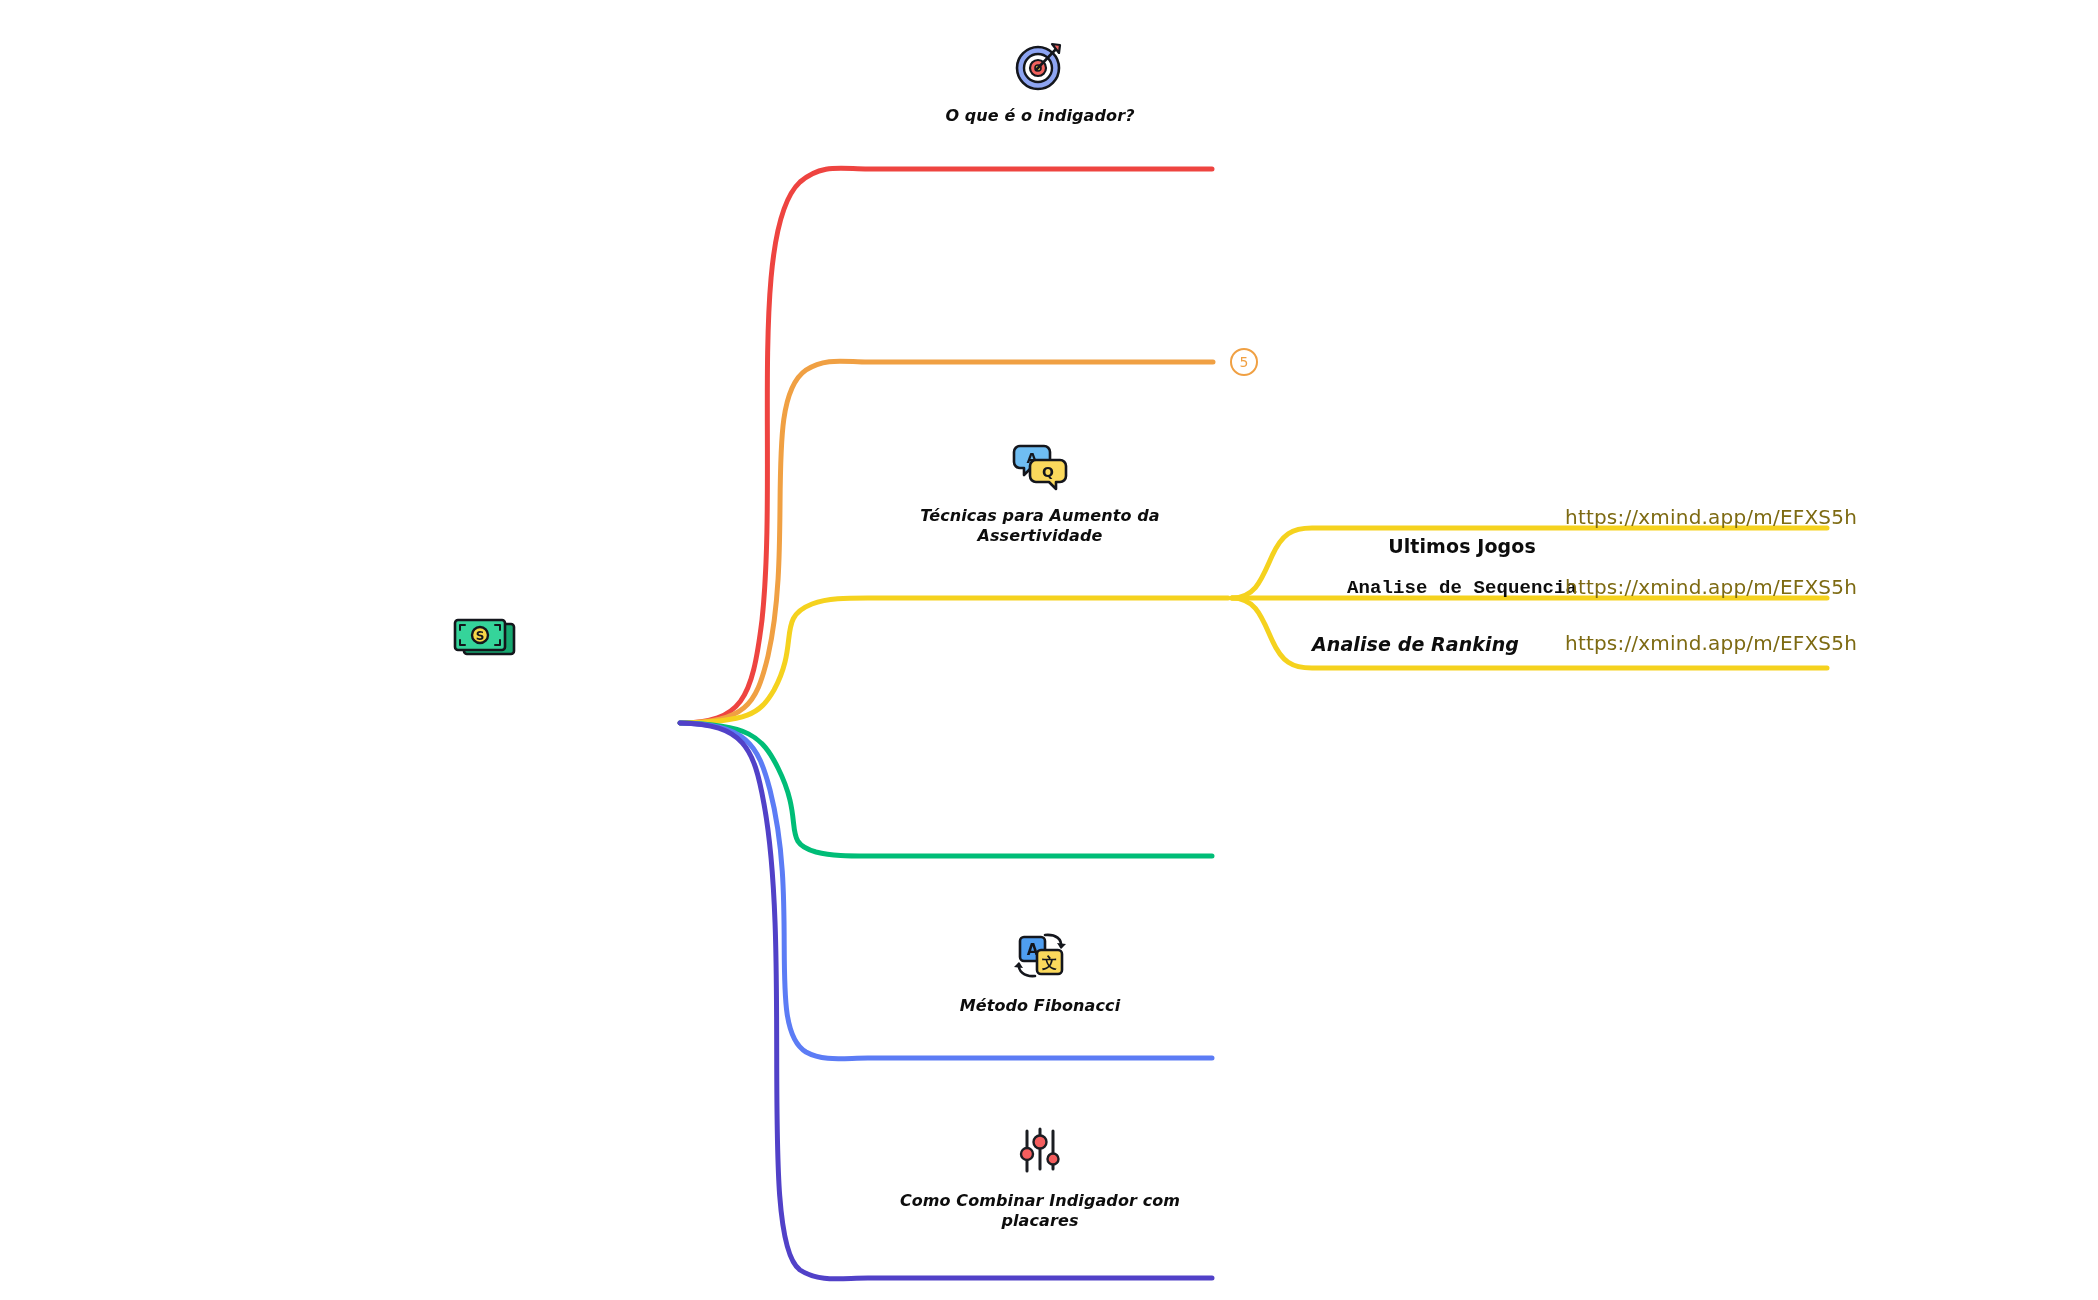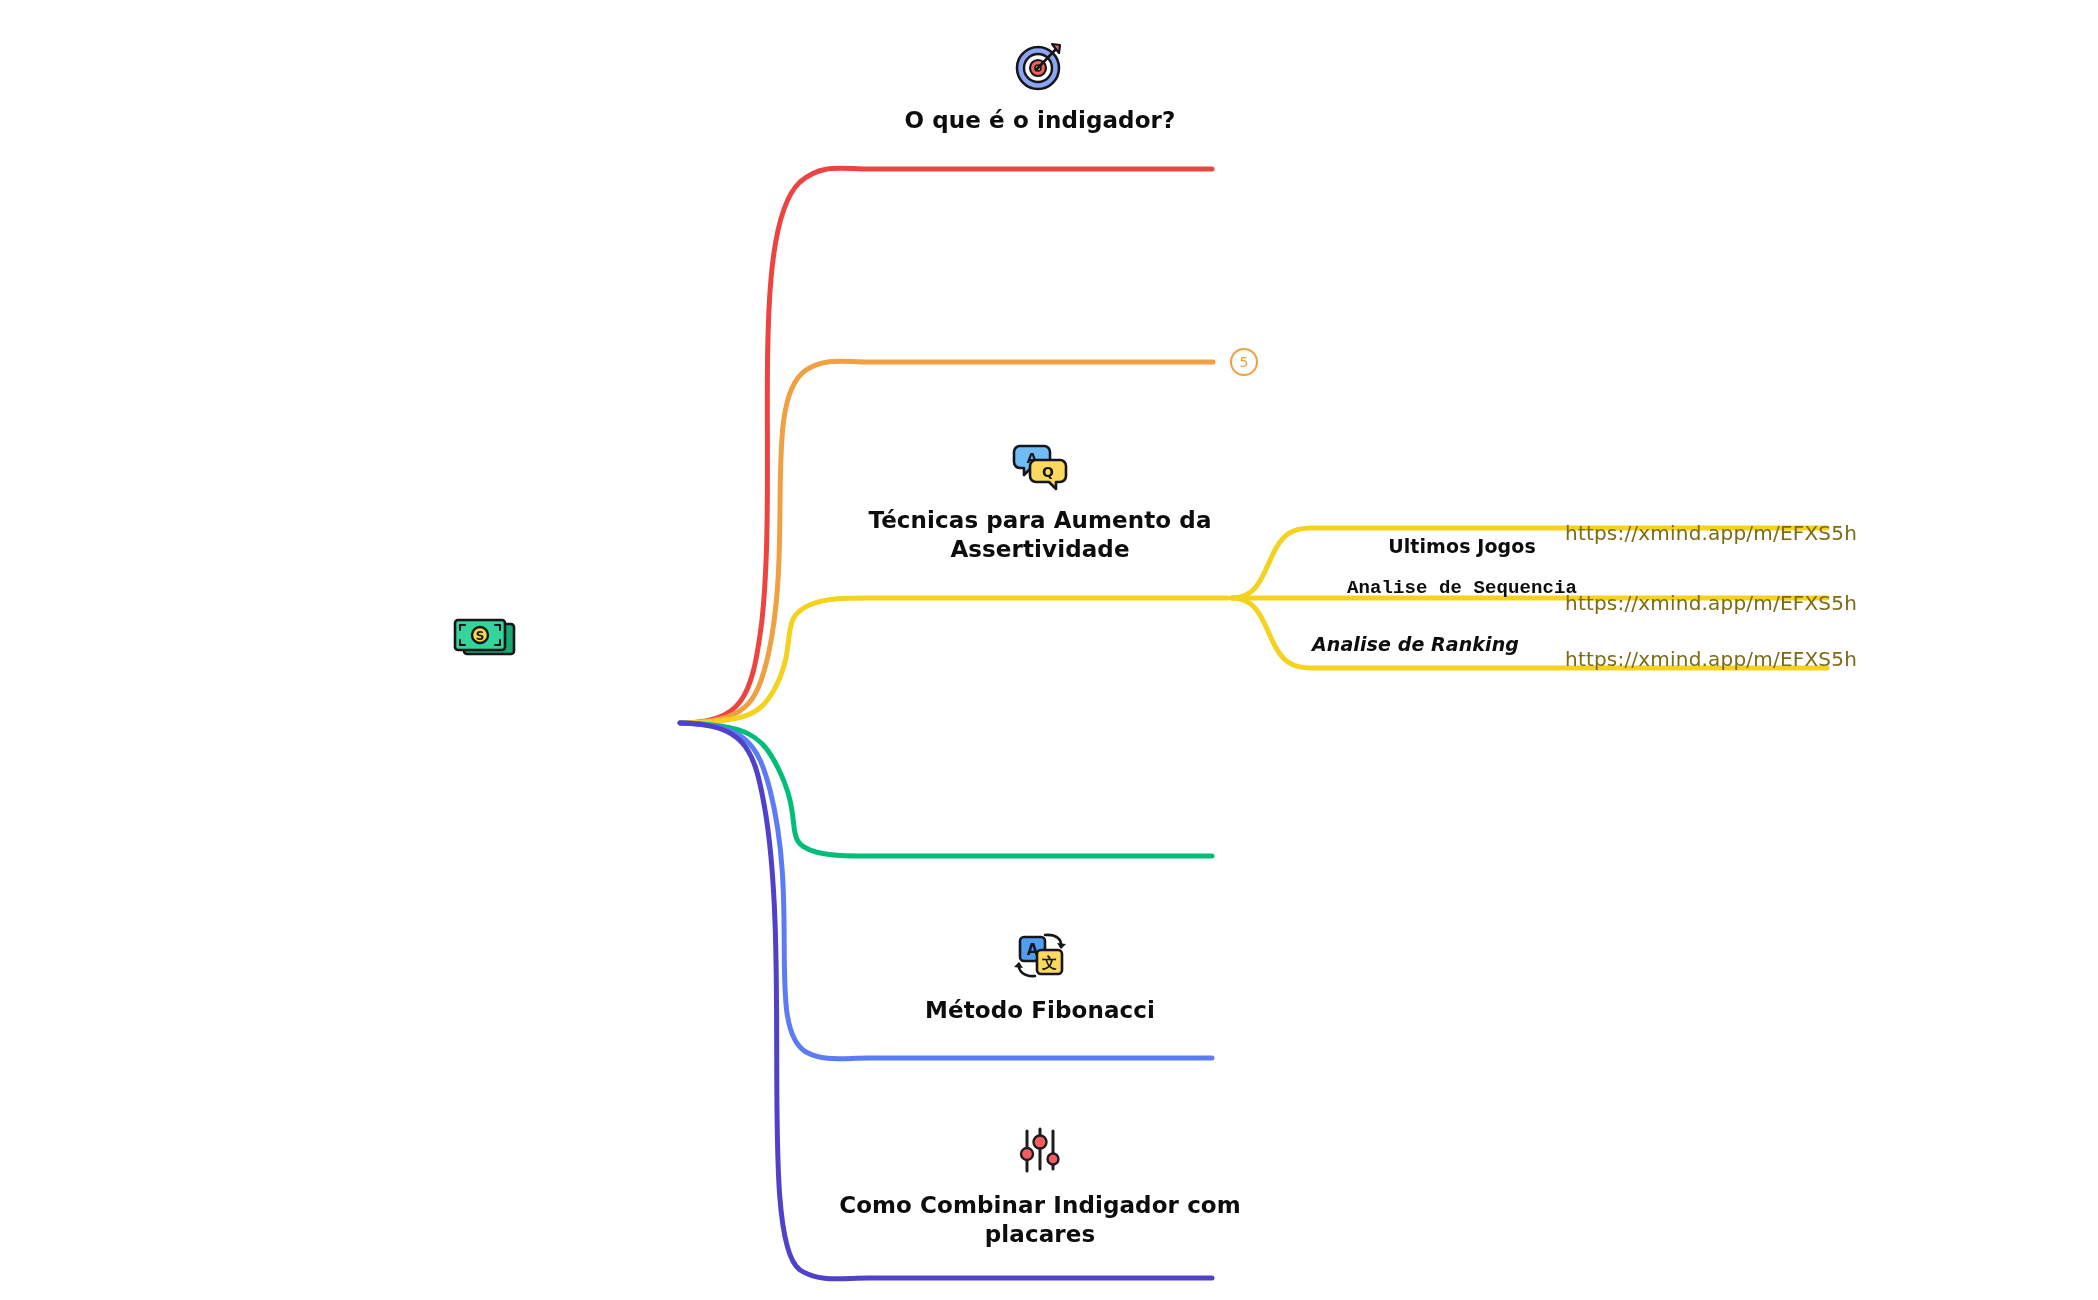--- a/index.html
+++ b/index.html
@@ -48,47 +48,47 @@
   
   .topic {
     position: absolute;
     text-align: center;
   }
   .topic-icon {
     display: block;
     margin: 0 auto 14px auto;
   }
   .topic-label {
-    font-size: 23px;
+    font-size: 16px;
     font-weight: 700;
     color: #0d0d0d;
     line-height: 1.28;
     white-space: pre-line;
     letter-spacing: 0.1px;
+    font-style: italic;
   }
 
   
   .subtopic {
     position: absolute;
     white-space: nowrap;
   }
   .subtopic-label {
     font-size: 19px;
     font-weight: 700;
     color: #0d0d0d;
     letter-spacing: 0.1px;
   }
   .subtopic-link {
     position: absolute;
     font-size: 20px;
     font-weight: 400;
     color: #7d6a12;
     letter-spacing: 0.2px;
     white-space: nowrap;
-    margin-top: 16px;
   }
 
   
   .count-badge {
     position: absolute;
     width: 28px; height: 28px;
     border: 2px solid #f0a043;
     border-radius: 50%;
     color: #f0a043;
     font-size: 14px;

